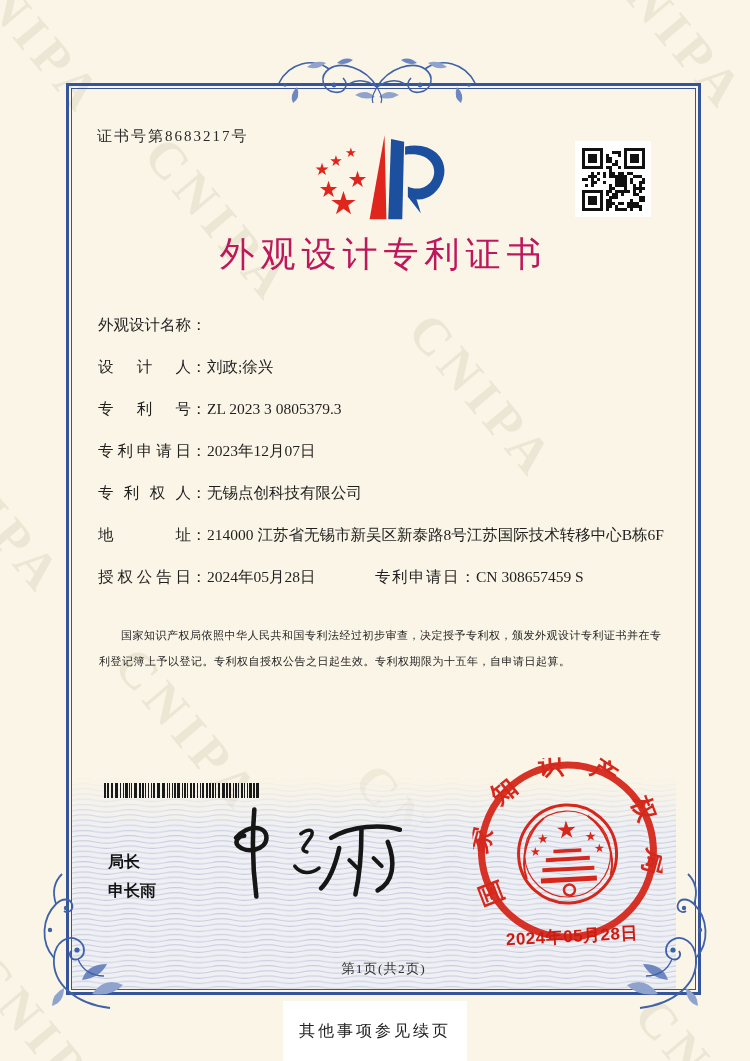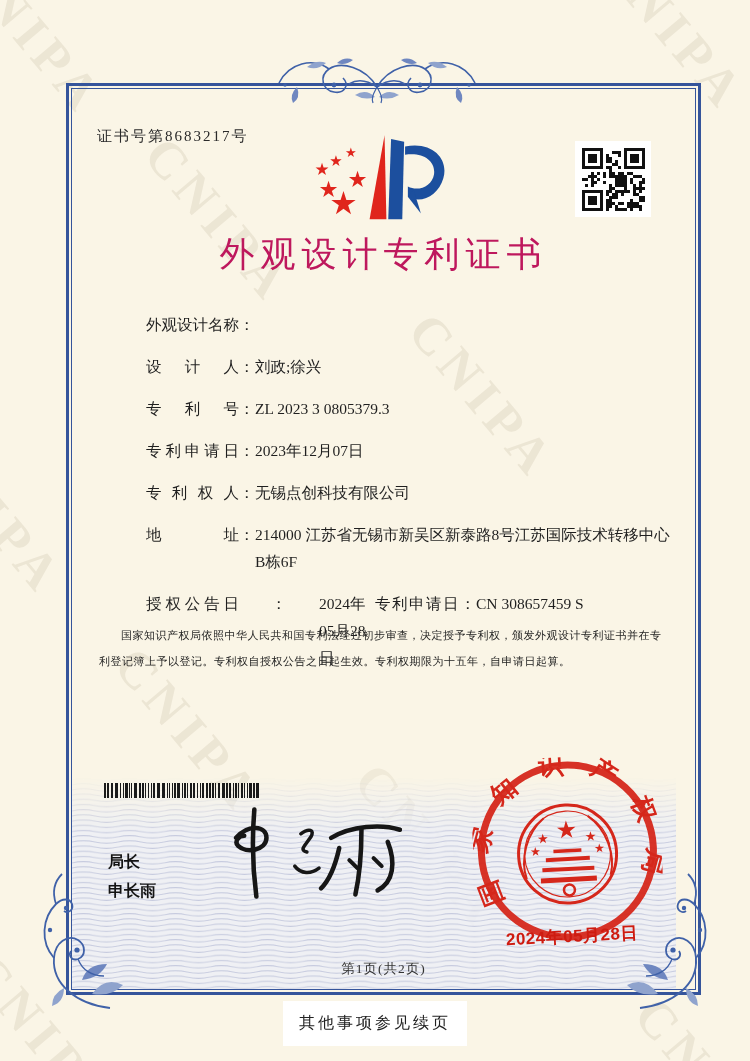--- a/index.html
+++ b/index.html
@@ -40,26 +40,26 @@
     position:absolute; right:44px; top:52px; width:76px; height:76px; background:#fff;
     display:flex; align-items:center; justify-content:center;
   }
   .title{
     position:absolute; left:0; right:0; top:142px; text-align:center;
     font-size:35px; letter-spacing:6px; font-weight:500; color:#be185d; white-space:nowrap;
   }
   
   .fields{ position:absolute; left:26px; right:18px; top:222px; font-size:15.5px; }
   .row{ display:flex; margin-bottom:15px; line-height:27px; align-items:flex-start; }
-  .lab{ width:93px; flex:none; text-align:justify; text-align-last:justify;margin-left:48px; }
+  .lab{ width:93px; flex:none; text-align:justify; text-align-last:justify; }
   .colon{ flex:none; width:16px; }
   .val{ flex:1; }
   .val.addr{ max-width:465px; }
   .grant-row{ display:flex; line-height:27px; }
-  .grant-col1{ display:flex; width:277px; flex:none;gap:32px; }
+  .grant-col1{ display:flex; width:277px; flex:none; }
   .grant-col2{ display:flex; }
   .lab2{ flex:none; letter-spacing:1.5px; }
   
   .paras{ position:absolute; left:27px; right:23px; top:533px; font-size:11px; line-height:26px; }
   .paras p{ margin:0 0 7px 0; text-indent:2em; letter-spacing:0.5px; }
   
   .barcode{ position:absolute; left:32px; top:694px; width:158px; height:15px; }
   .signer{
     position:absolute; left:36px; top:758px; line-height:29px; font-size:16px; font-weight:600;
     font-family:"Liberation Sans","DejaVu Sans",sans-serif; color:#141414;
@@ -70,21 +70,21 @@
     position:absolute; left:0; right:0; top:168px; text-align:center;
     font-family:"Liberation Sans","DejaVu Sans",sans-serif;
     font-size:17px; font-weight:bold; color:#CE1B10; letter-spacing:0.5px; white-space:nowrap;
   }
   .page-ind{
     position:absolute; left:0; right:0; bottom:11px; text-align:center;
     font-size:13.5px; color:#333; letter-spacing:1px;
   }
   .footer-note{ position:absolute; left:0; right:0; top:1001px; text-align:center; z-index:1; }
   .footer-note span{
-    display:inline-block; background:#fff; padding:12px 16px; font-size:16px;
+    display:inline-block; background:#fff; padding:20px 16px; font-size:16px;
     letter-spacing:3px; color:#222;
   }
   
   .orn-top{ position:absolute; left:277px; top:53px; width:200px; height:56px; z-index:2; }
   .orn-corner{ position:absolute; width:112px; height:142px; z-index:2; }
   .orn-left{ left:20px; top:872px; }
   .orn-right{ left:618px; top:872px; transform:scaleX(-1); }
 </style>
 </head>
 <body>

